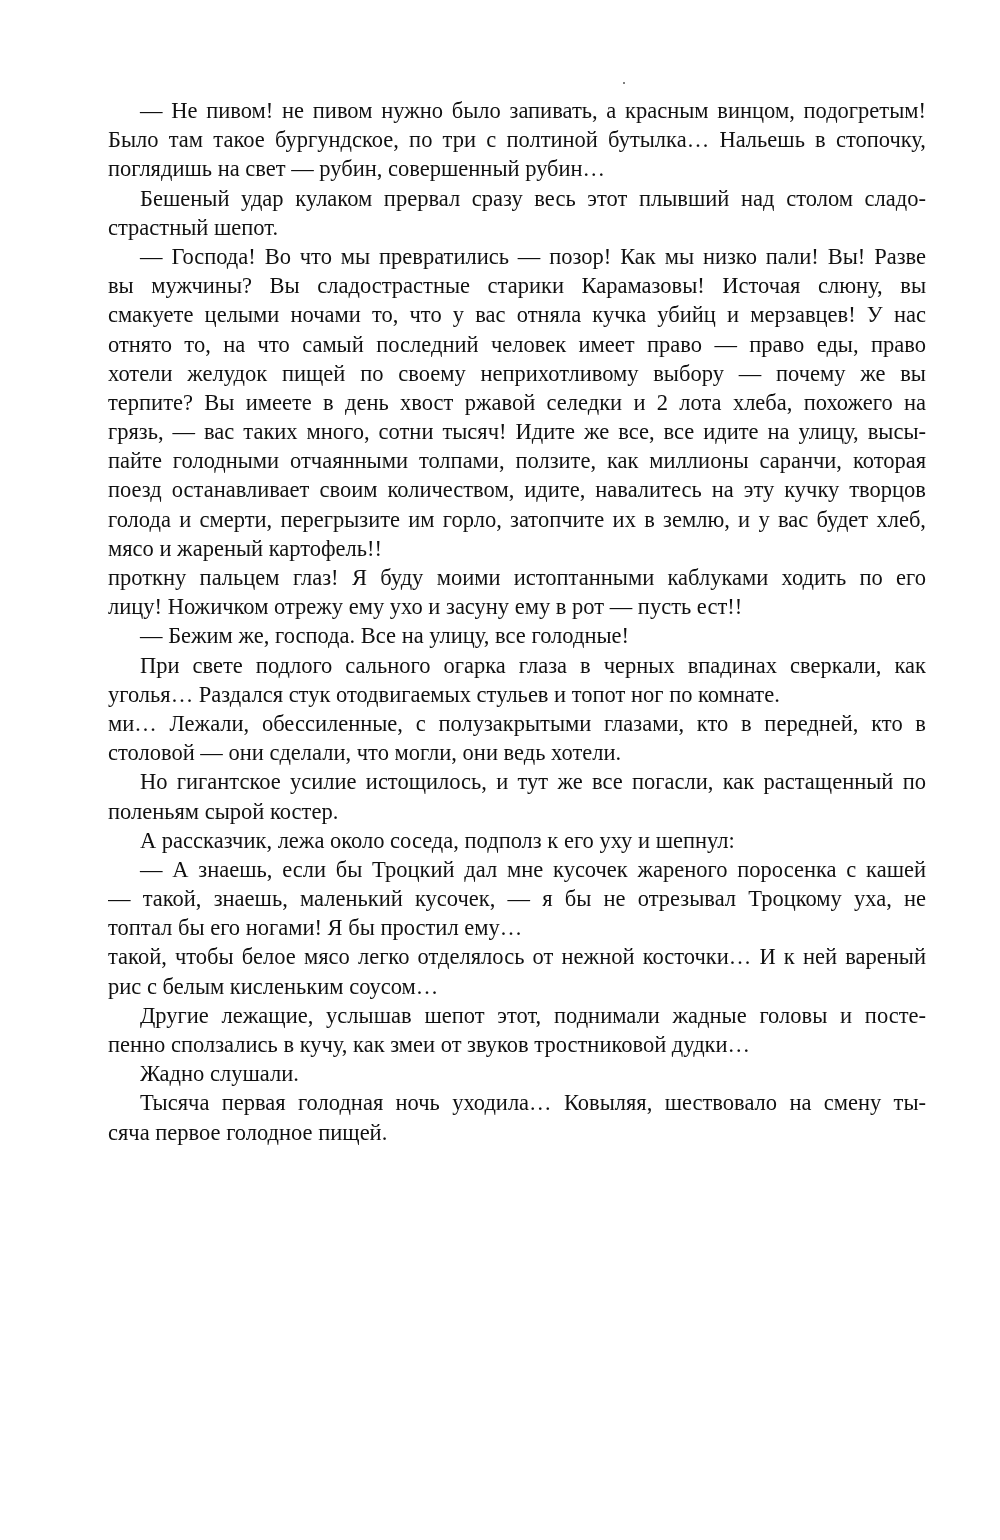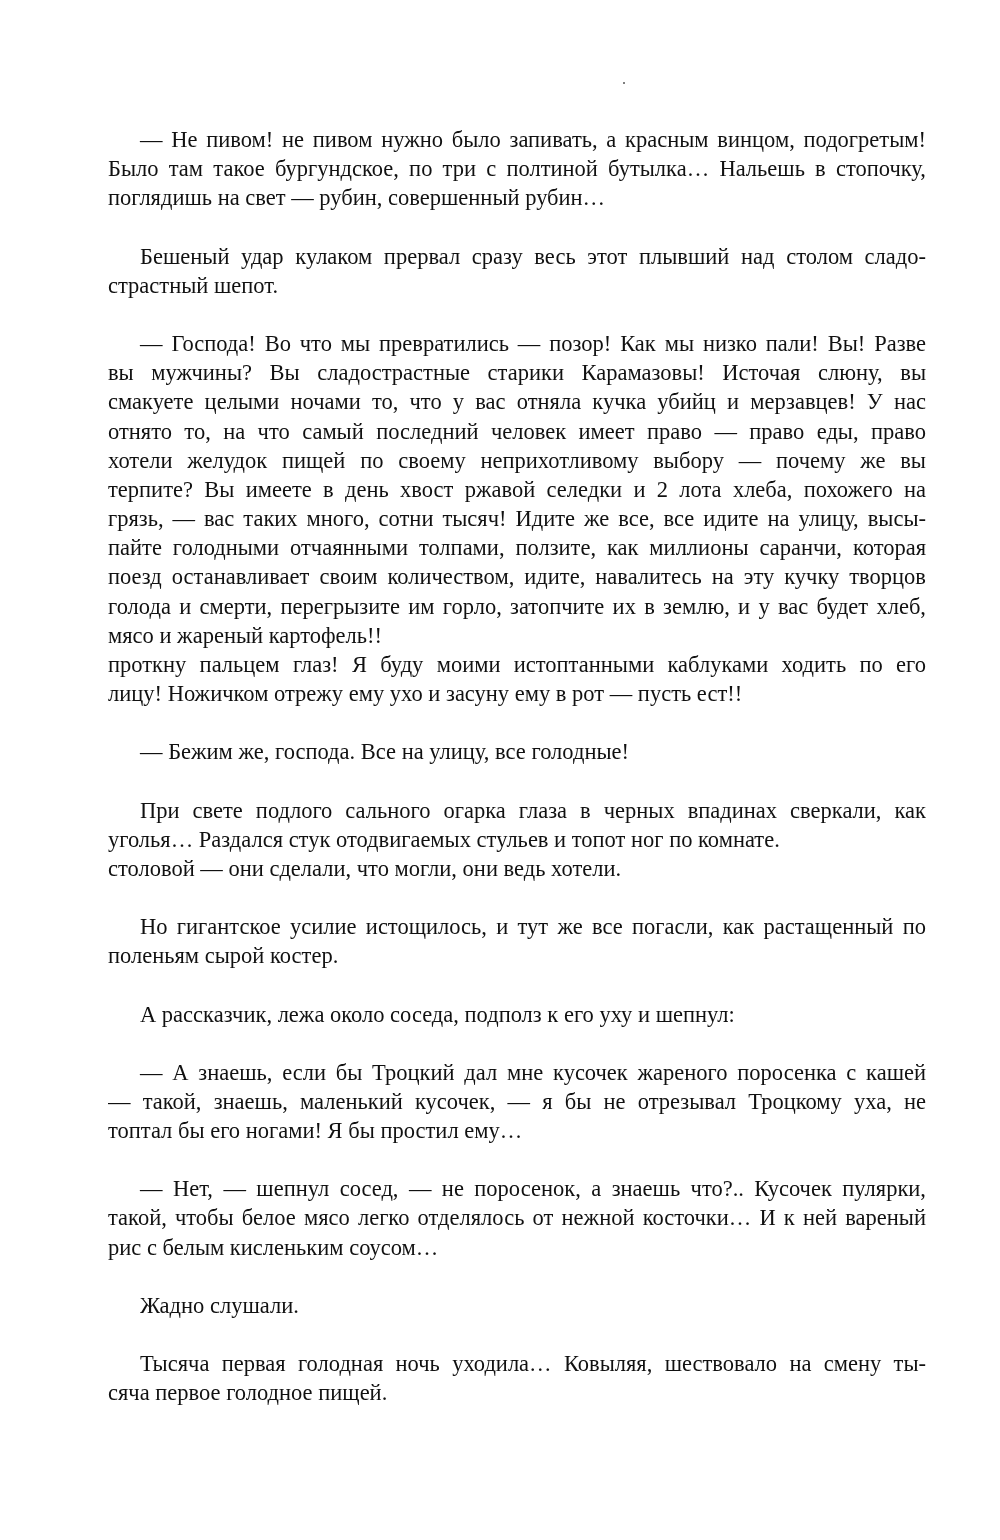--- a/index.html
+++ b/index.html
@@ -1,20 +1,20 @@
 <!DOCTYPE html>
 <html><head>
 <meta charset="utf-8">
 <style>
   html,body{margin:0;padding:0;background:#fff;}
   body{width:1000px;height:1540px;position:relative;overflow:hidden;}
   .page{position:absolute;left:108px;top:96px;width:818px;font-family:"Liberation Serif","DejaVu Serif",serif;font-size:22.5px;color:#111;}
   .ln{height:29.2px;line-height:29.2px;white-space:nowrap;text-align:justify;text-align-last:justify;overflow:hidden;}
   .ln.last{text-align-last:left;}
-  .ln.ind{padding-left:32px;margin-top:29px;}
+  .ln.ind{padding-left:32px;}
   .pnum{position:absolute;left:0;width:1000px;top:1559px;text-align:center;font-family:"Liberation Serif","DejaVu Serif",serif;font-size:22px;color:#111;}
   .speck{position:absolute;left:623px;top:82px;width:2px;height:2px;background:#555;border-radius:1px;}
 </style>
 </head>
 <body>
 
 <div class="speck"></div>
 
 <div class="page" id="page-body">
     <div>
@@ -44,38 +44,42 @@
       <div class="ln last">лицу! Ножичком отрежу ему ухо и засуну ему в рот — пусть ест!!</div>
     </div>
     <div>
       <div class="ln ind last">— Бежим же, господа. Все на улицу, все голодные!</div>
     </div>
     <div>
       <div class="ln ind">При свете подлого сального огарка глаза в черных впадинах сверкали, как</div>
       <div class="ln last">уголья… Раздался стук отодвигаемых стульев и топот ног по комнате.</div>
     </div>
     <div>
+      <div class="ln">ми… Лежали, обессиленные, с полузакрытыми глазами, кто в передней, кто в</div>
       <div class="ln last">столовой — они сделали, что могли, они ведь хотели.</div>
     </div>
     <div>
       <div class="ln ind">Но гигантское усилие истощилось, и тут же все погасли, как растащенный по</div>
       <div class="ln last">поленьям сырой костер.</div>
     </div>
     <div>
       <div class="ln ind last">А рассказчик, лежа около соседа, подполз к его уху и шепнул:</div>
     </div>
     <div>
       <div class="ln ind">— А знаешь, если бы Троцкий дал мне кусочек жареного поросенка с кашей</div>
       <div class="ln">— такой, знаешь, маленький кусочек, — я бы не отрезывал Троцкому уха, не</div>
       <div class="ln last">топтал бы его ногами! Я бы простил ему…</div>
     </div>
     <div>
-      <div class="ln ind">— Нет, — шепнул сосед, — не поросенок, а знаешь что?.. Кусочек пулярки,</div>
       <div class="ln">такой, чтобы белое мясо легко отделялось от нежной косточки… И к ней вареный</div>
       <div class="ln last">рис с белым кисленьким соусом…</div>
+    </div>
+    <div>
+      <div class="ln ind">Другие лежащие, услышав шепот этот, поднимали жадные головы и посте-</div>
+      <div class="ln last">пенно сползались в кучу, как змеи от звуков тростниковой дудки…</div>
     </div>
     <div>
       <div class="ln ind last">Жадно слушали.</div>
     </div>
     <div>
       <div class="ln ind">Тысяча первая голодная ночь уходила… Ковыляя, шествовало на смену ты-</div>
       <div class="ln last">сяча первое голодное пищей.</div>
     </div>
   </div>
 

